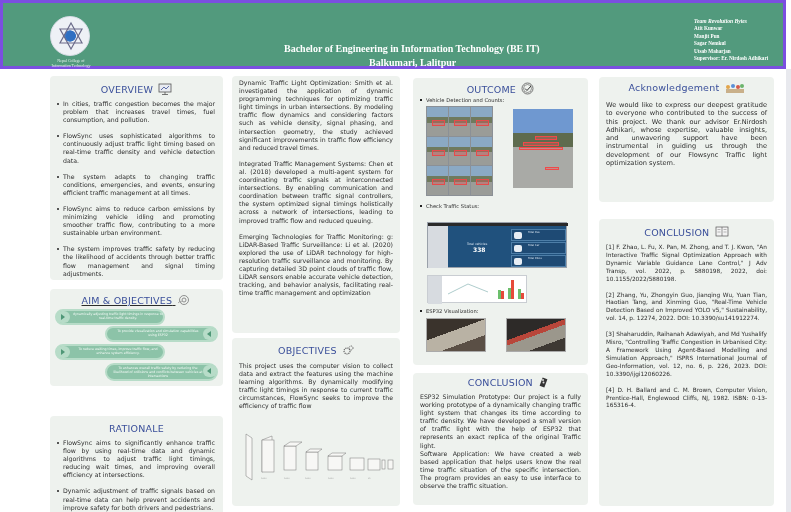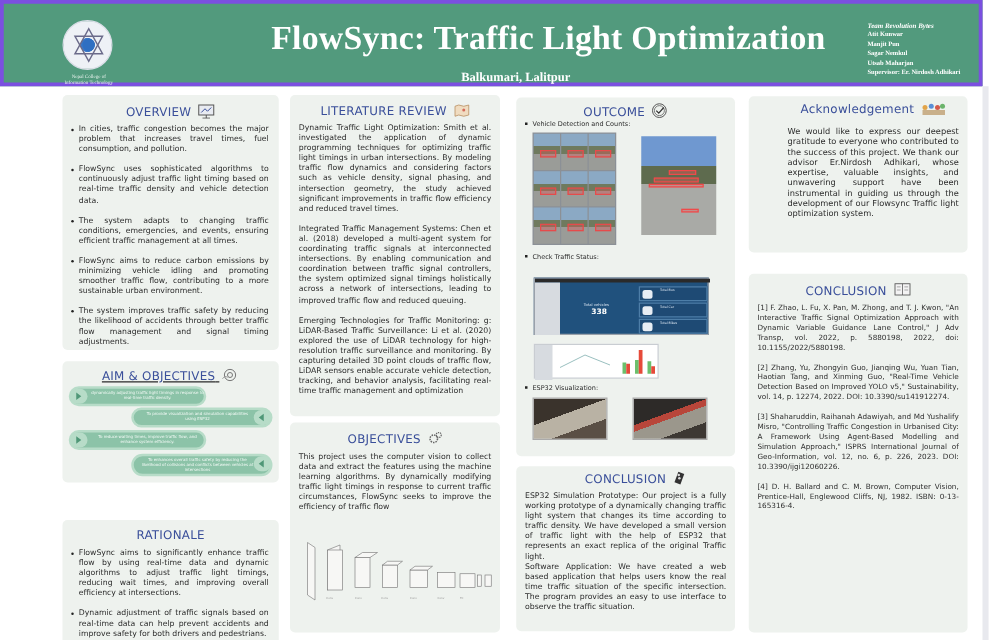--- a/index.html
+++ b/index.html
@@ -77,42 +77,42 @@
   .dash-card { position: absolute; left: 83px; width: 55px; height: 12px; border: 1px solid #4d7ea8; background: #1e4a74; }
   .dash-card .t { position: absolute; left: 16px; top: 1px; font-size: 2.6px; color: #dbe6f2; }
   .dash-card .ic { position: absolute; left: 2px; top: 2px; width: 8px; height: 7px; background: #e7edf4; border-radius: 2px; }
   .charts-img { position: absolute; left: 14px; top: 197px; width: 100px; height: 28px; background: #ffffff; border: 1px solid #c9cdd2; }
   .esp-img { position: absolute; top: 318px; width: 60px; height: 34px; border: 1px solid #aaa;
     background: linear-gradient(160deg, #3a332c 0 40%, #b9b2a4 40% 70%, #5a4f45 70% 100%); }
   #conclusion { left: 413px; top: 373px; width: 175px; height: 132px; }
   #conclusion .body { padding: 6px 7px 0 7px; }
 
   
-  #ack { left: 599px; top: 77px; width: 175px; height: 125px; padding-left: 24px; }
+  #ack { left: 599px; top: 77px; width: 175px; height: 125px; }
   #ack .body { padding: 6px 7px 0 7px; font-size: 6.6px; line-height: 8.3px; }
   #refs { left: 599px; top: 219px; width: 175px; height: 287px; }
   #refs .body { padding: 5px 7px 0 7px; font-size: 5.8px; line-height: 7.9px; }
   #refs p { margin-bottom: 8px; }
 </style>
 </head>
 <body>
 
 <div class="header">
   <div class="logo">
     <svg width="40" height="40" viewBox="0 0 40 40">
       <polygon points="20,6 31,26 9,26" fill="none" stroke="#6b6b8a" stroke-width="1.2"></polygon>
       <polygon points="20,32 31,12 9,12" fill="none" stroke="#6b6b8a" stroke-width="1.2"></polygon>
       <circle cx="20" cy="19" r="5" fill="#2f6fc2"></circle>
     </svg>
   </div>
   <div class="logo-caption">
     <div>Nepal College of</div>
     <div>Information Technology</div>
   </div>
-  <div class="title">FlowSync: Traffic Light Optimization</div>
+  <div class="subtitle">Bachelor of Engineering in Information Technology (BE IT)</div>
   <div class="location">Balkumari, Lalitpur</div>
   <div class="team">
     <div class="team-name">Team Revolution Bytes</div>
     <div>Atit Kunwar</div>
     <div>Manjit Pun</div>
     <div>Sagar Nemkul</div>
     <div>Utsab Maharjan</div>
     <div>Supervisor: Er. Nirdosh Adhikari</div>
   </div>
 </div>
@@ -175,29 +175,20 @@
   <div class="panel-title">RATIONALE</div>
   <div class="body body-text">
     <ul class="bullets">
       <li>FlowSync aims to significantly enhance traffic flow by using real-time data and dynamic algorithms to adjust traffic light timings, reducing wait times, and improving overall efficiency at intersections.</li>
       <li>Dynamic adjustment of traffic signals based on real-time data can help prevent accidents and improve safety for both drivers and pedestrians.</li>
     </ul>
   </div>
 </div>
 
 <div class="panel" id="literature">
-  <div class="panel-title">
-    <span>LITERATURE REVIEW</span>
-    <span class="ico">
-      <svg width="13" height="11" viewBox="0 0 13 11">
-          <path d="M1 2 L4 1 L8 2 L12 1 L12 9 L8 10 L4 9 L1 10 Z" fill="#f0dcc0" stroke="#b48a5a" stroke-width="0.6"></path>
-          <circle cx="8" cy="5" r="1.2" fill="#d46a5a"></circle>
-        </svg>
-    </span>
-  </div>
   <div class="body body-text">
     <p>Dynamic Traffic Light Optimization: Smith et al. investigated the application of dynamic programming techniques for optimizing traffic light timings in urban intersections. By modeling traffic flow dynamics and considering factors such as vehicle density, signal phasing, and intersection geometry, the study achieved significant improvements in traffic flow efficiency and reduced travel times.</p>
     <p>Integrated Traffic Management Systems: Chen et al. (2018) developed a multi-agent system for coordinating traffic signals at interconnected intersections. By enabling communication and coordination between traffic signal controllers, the system optimized signal timings holistically across a network of intersections, leading to improved traffic flow and reduced queuing.</p>
     <p>Emerging Technologies for Traffic Monitoring: g: LiDAR-Based Traffic Surveillance: Li et al. (2020) explored the use of LiDAR technology for high-resolution traffic surveillance and monitoring. By capturing detailed 3D point clouds of traffic flow, LiDAR sensors enable accurate vehicle detection, tracking, and behavior analysis, facilitating real-time traffic management and optimization</p>
   </div>
 </div>
 
 <div class="panel" id="methodology">
   <div class="panel-title">
     <span>OBJECTIVES</span>

